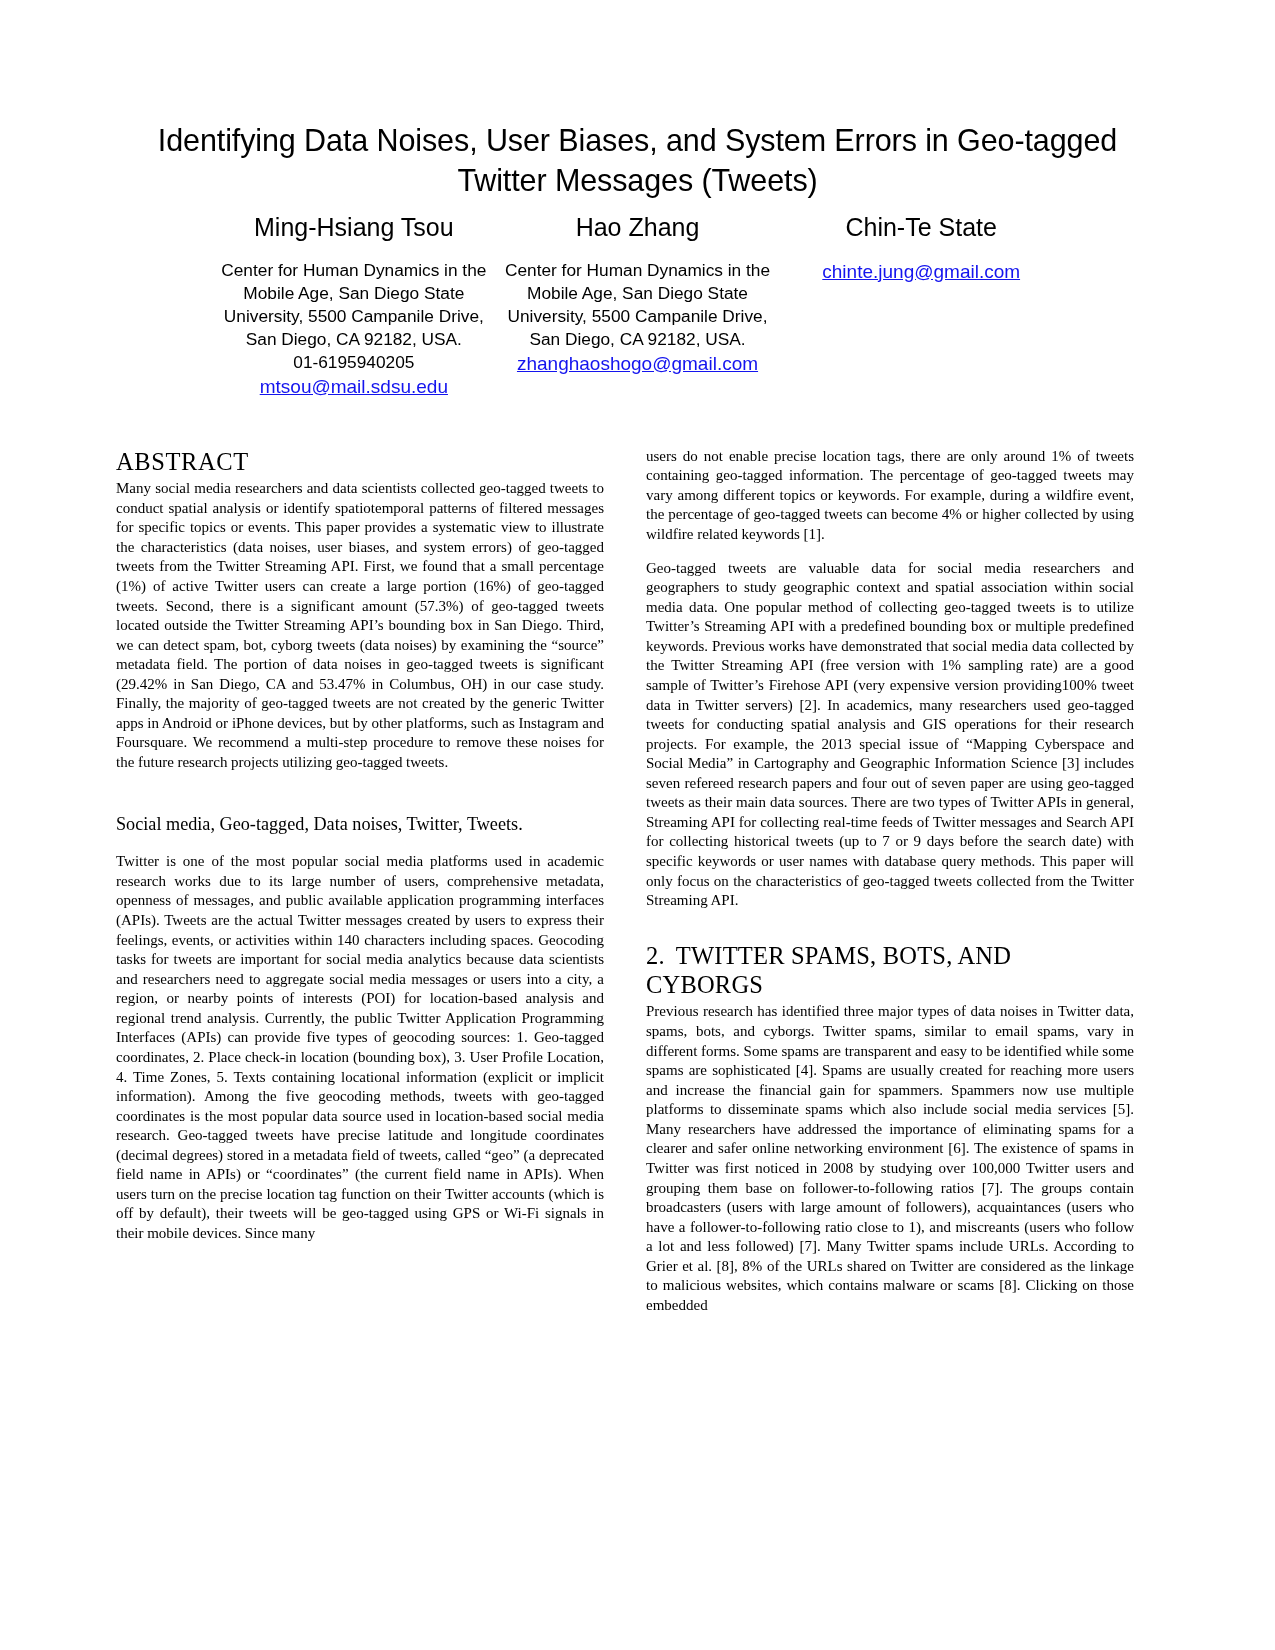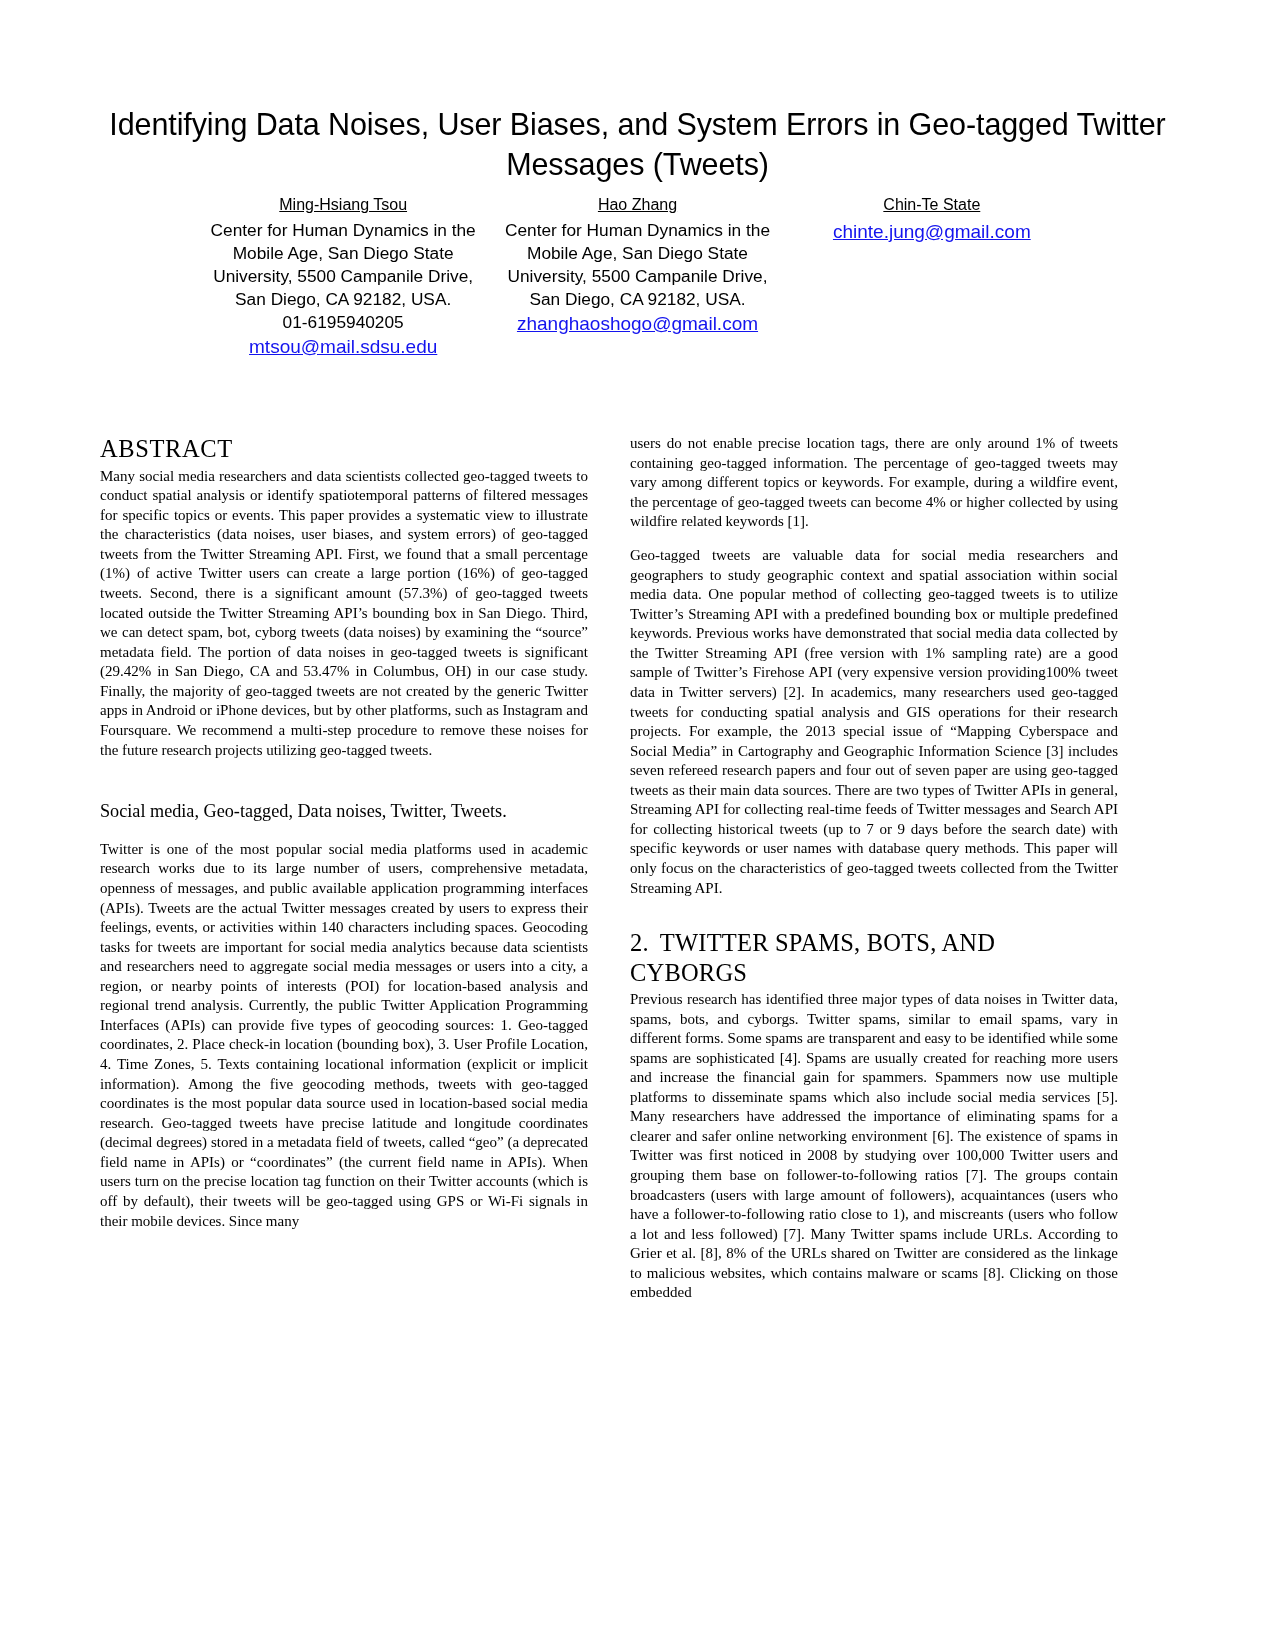--- a/index.html
+++ b/index.html
@@ -12,21 +12,21 @@
     height: 1650px;
     overflow: hidden;
     font-family: "Liberation Serif", "DejaVu Serif", serif;
     color: #000000;
   }
   .page {
     position: relative;
     width: 1275px;
     height: 1650px;
     box-sizing: border-box;
-    padding: 0;
+    padding: 16px;
   }
 
   
   .title-block {
     padding: 104px 100px 0 100px;
   }
   .paper-title {
     font-family: "Liberation Sans", "DejaVu Sans", sans-serif;
     font-size: 30.5px;
     line-height: 1.32;
@@ -42,24 +42,23 @@
     margin: 10px 96px 0 96px;
     align-items: flex-start;
   }
   .author {
     flex: 1 1 0;
     text-align: center;
     font-family: "Liberation Sans", "DejaVu Sans", sans-serif;
     padding: 0 6px;
   }
   .author-name {
-    font-size: 16px;
+    font-size: 25px;
     line-height: 1.28;
-    margin-bottom: 4px;
-    text-decoration: underline;
+    margin-bottom: 16px;
   }
   .author-affil {
     font-size: 17.3px;
     line-height: 1.33;
   }
   .author-line {
     display: block;
   }
   a.mail {
     color: #1414ee;
@@ -72,21 +71,20 @@
   
   .columns {
     display: flex;
     margin: 48px 100px 0 100px;
     gap: 42px;
     align-items: flex-start;
   }
   .col {
     width: 488px;
     flex: 0 0 488px;
-    margin-top: 27px;
   }
 
   h2.sec-head {
     font-family: "Liberation Serif", "DejaVu Serif", serif;
     font-weight: normal;
     font-size: 24.5px;
     line-height: 1.2;
     margin: 0 0 3px 0;
     letter-spacing: 0.2px;
   }

